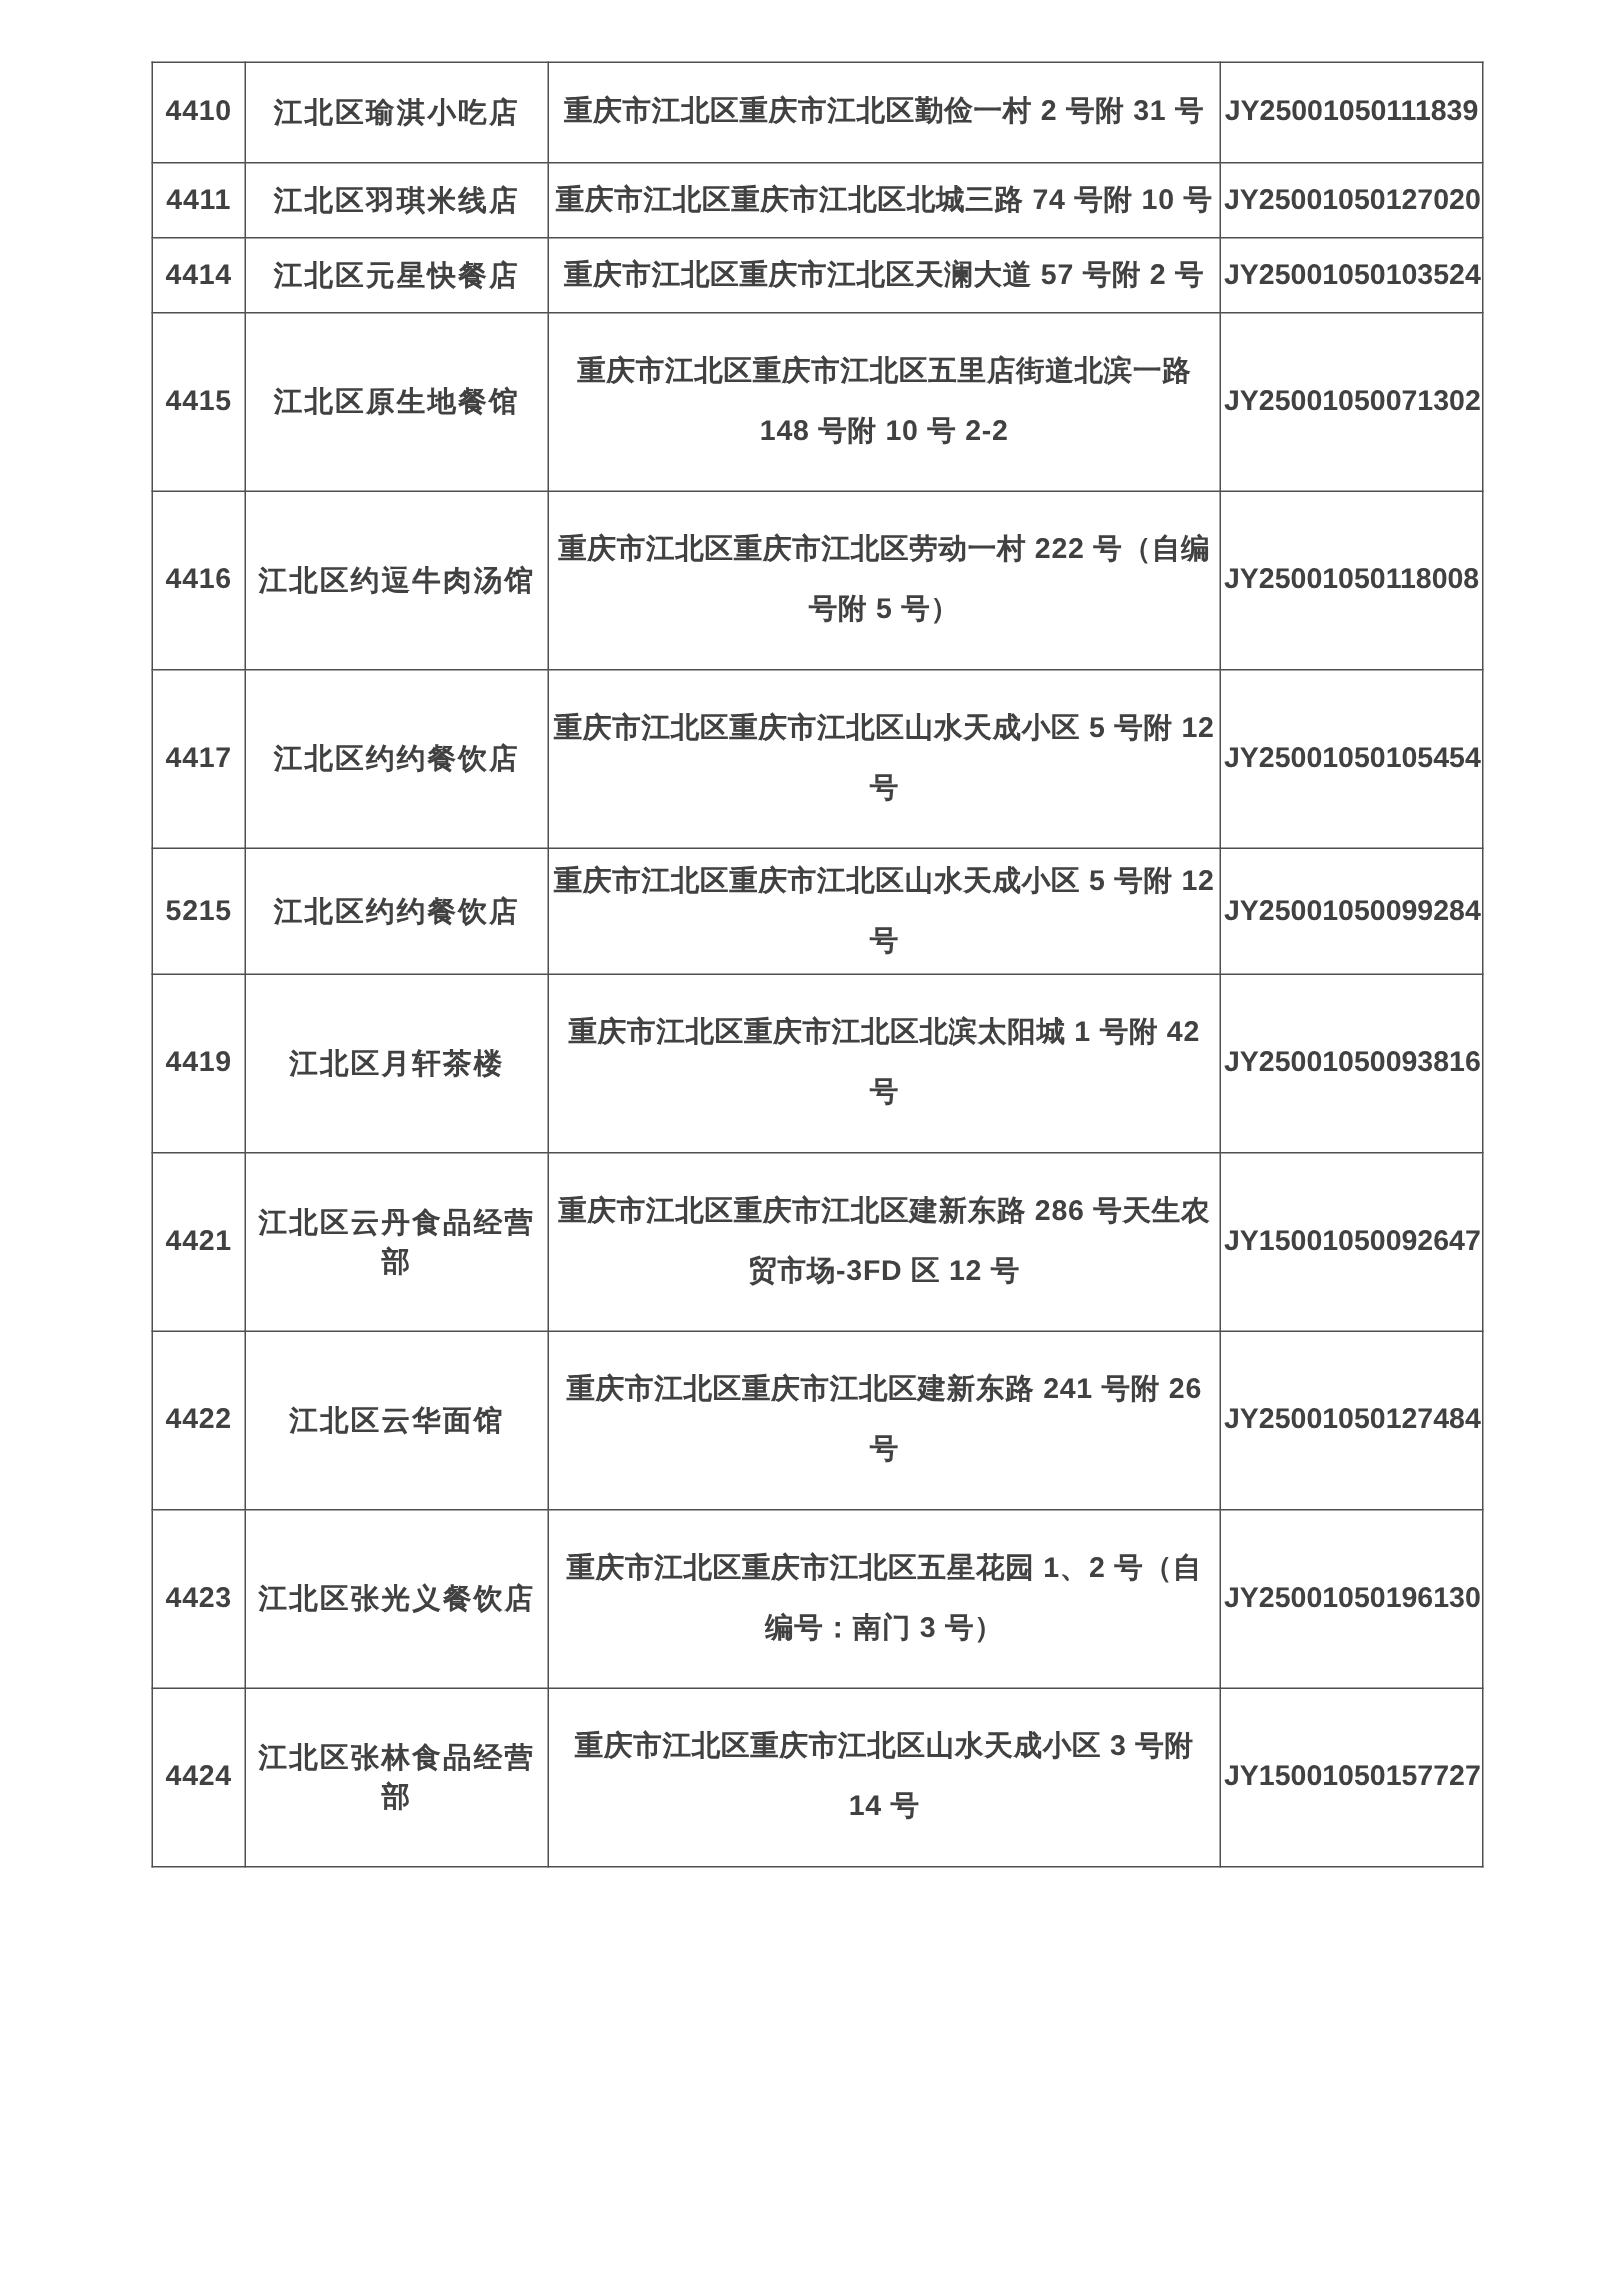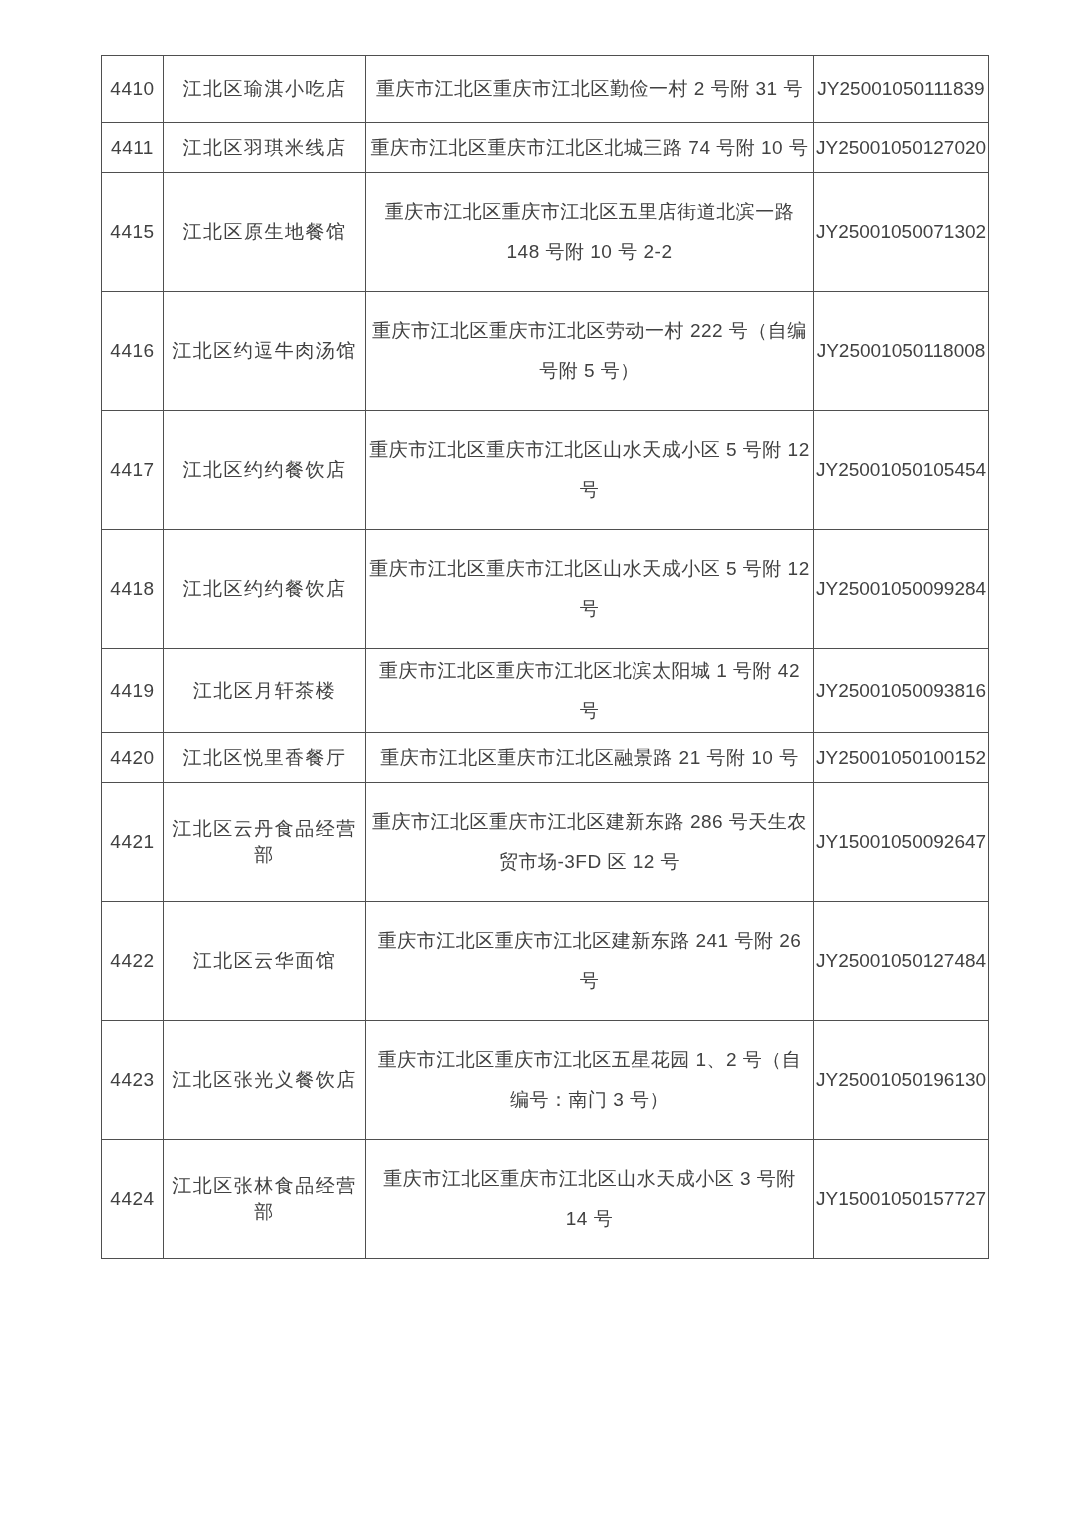--- a/index.html
+++ b/index.html
@@ -10,24 +10,25 @@
     width: 1074px;
     height: 1520px;
     background: #ffffff;
     position: relative;
     font-family: "Liberation Sans", "DejaVu Sans", sans-serif;
     color: #414141;
   }
   table.license-table {
     position: absolute;
     left: 101px;
-    top: 55px;
+    top: 41px;
     width: 887px;
     border-collapse: collapse;
     table-layout: fixed;
+    font-weight: bold;
   }
   table.license-table td {
     border: 1px solid #4f4f4f;
     text-align: center;
     vertical-align: middle;
     padding: 0 2px;
     font-size: 19px;
     overflow: hidden;
   }
   table.license-table tr {
@@ -74,20 +75,26 @@
     <td class="col-name">江北区瑜淇小吃店</td>
     <td class="col-address">重庆市江北区重庆市江北区勤俭一村 2 号附 31 号</td>
     <td class="col-license">JY25001050111839</td>
   </tr>
       <tr>
     <td class="col-id">4411</td>
     <td class="col-name">江北区羽琪米线店</td>
     <td class="col-address">重庆市江北区重庆市江北区北城三路 74 号附 10 号</td>
     <td class="col-license">JY25001050127020</td>
   </tr>
+      <tr>
+    <td class="col-id">4414</td>
+    <td class="col-name">江北区元星快餐店</td>
+    <td class="col-address">重庆市江北区重庆市江北区天澜大道 57 号附 2 号</td>
+    <td class="col-license">JY25001050103524</td>
+  </tr>
       <tr class="multiline">
     <td class="col-id">4415</td>
     <td class="col-name">江北区原生地餐馆</td>
     <td class="col-address">重庆市江北区重庆市江北区五里店街道北滨一路
 148 号附 10 号 2-2</td>
     <td class="col-license">JY25001050071302</td>
   </tr>
       <tr class="multiline">
     <td class="col-id">4416</td>
     <td class="col-name">江北区约逗牛肉汤馆</td>
@@ -96,38 +103,32 @@
     <td class="col-license">JY25001050118008</td>
   </tr>
       <tr class="multiline">
     <td class="col-id">4417</td>
     <td class="col-name">江北区约约餐饮店</td>
     <td class="col-address">重庆市江北区重庆市江北区山水天成小区 5 号附 12
 号</td>
     <td class="col-license">JY25001050105454</td>
   </tr>
       <tr class="multiline">
-    <td class="col-id">4418</td>
+    <td class="col-id">5215</td>
     <td class="col-name">江北区约约餐饮店</td>
     <td class="col-address">重庆市江北区重庆市江北区山水天成小区 5 号附 12
 号</td>
     <td class="col-license">JY25001050099284</td>
   </tr>
       <tr class="multiline">
     <td class="col-id">4419</td>
     <td class="col-name">江北区月轩茶楼</td>
     <td class="col-address">重庆市江北区重庆市江北区北滨太阳城 1 号附 42
 号</td>
     <td class="col-license">JY25001050093816</td>
-  </tr>
-      <tr>
-    <td class="col-id">4420</td>
-    <td class="col-name">江北区悦里香餐厅</td>
-    <td class="col-address">重庆市江北区重庆市江北区融景路 21 号附 10 号</td>
-    <td class="col-license">JY25001050100152</td>
   </tr>
       <tr class="multiline">
     <td class="col-id">4421</td>
     <td class="col-name">江北区云丹食品经营部</td>
     <td class="col-address">重庆市江北区重庆市江北区建新东路 286 号天生农
 贸市场-3FD 区 12 号</td>
     <td class="col-license">JY15001050092647</td>
   </tr>
       <tr class="multiline">
     <td class="col-id">4422</td>

